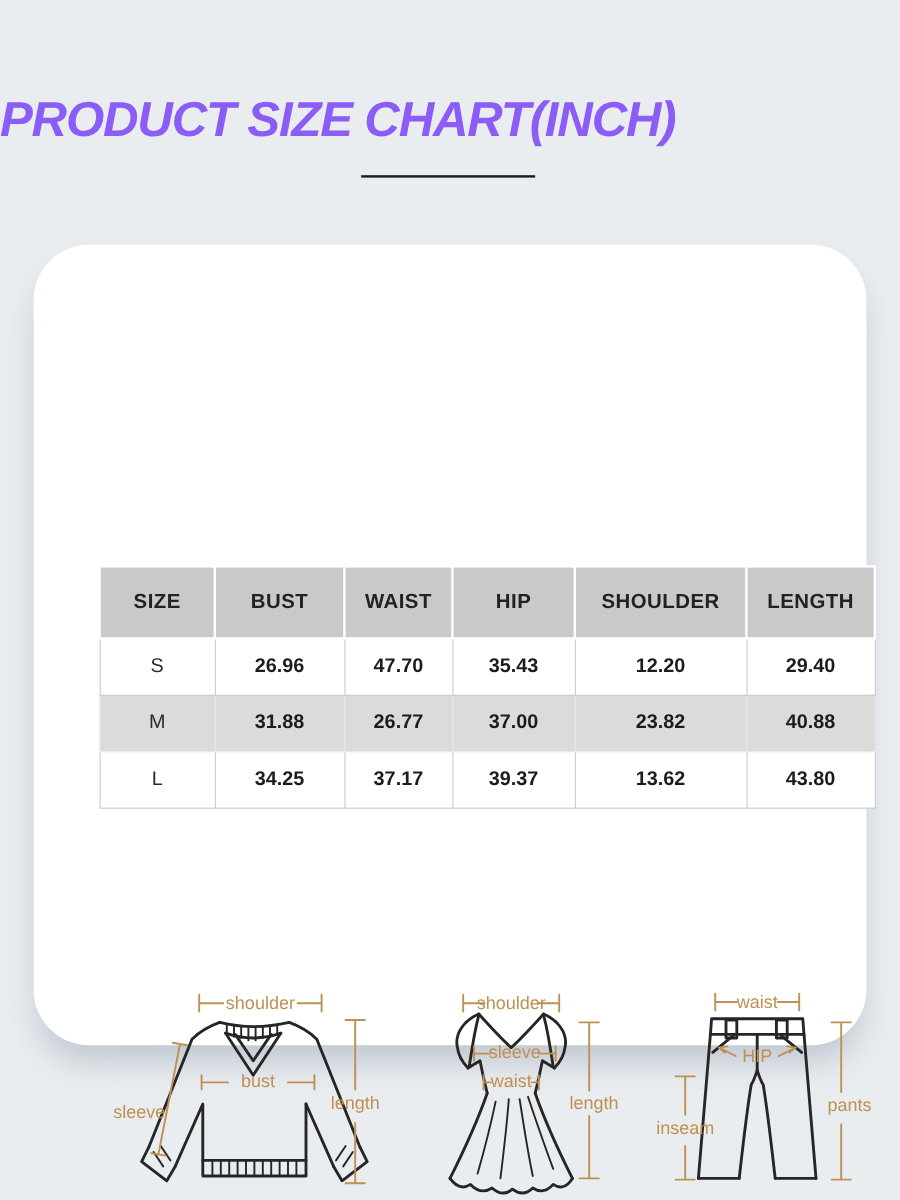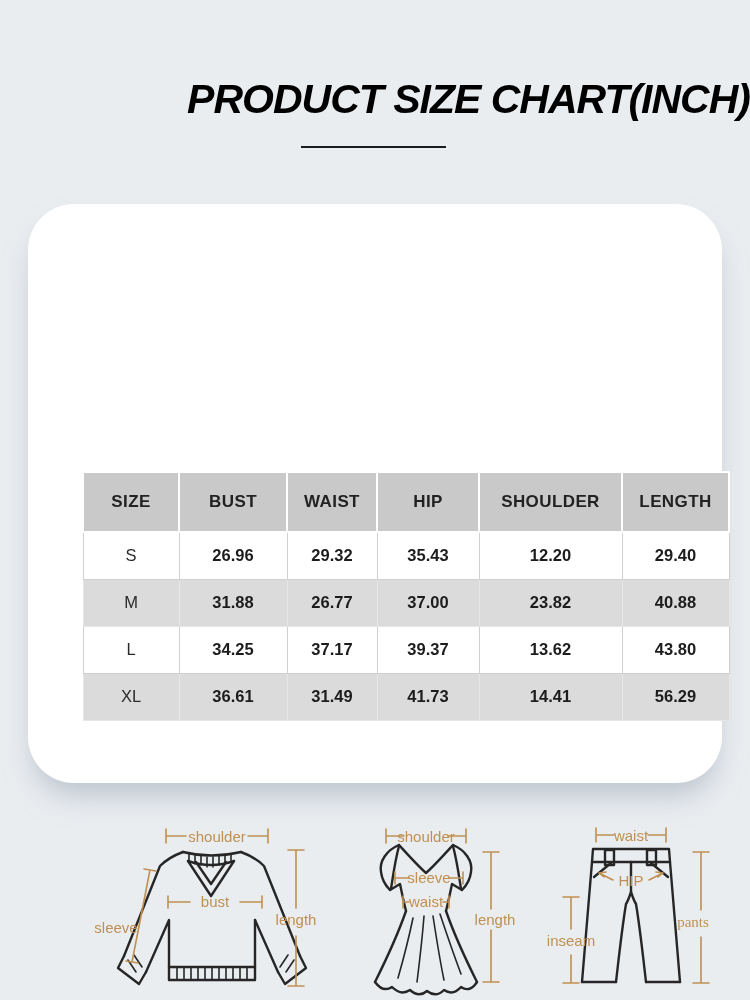--- a/index.html
+++ b/index.html
@@ -8,33 +8,33 @@
   body {
     position:relative;
     background:#eaedf0;
     font-family:"Liberation Sans", sans-serif;
     overflow:hidden;
   }
 
   
   .title {
     position:absolute; top:76px; left:0; width:750px;
-    text-align:right;
+    text-align:left;
     font-size:41px; font-weight:700; font-style:italic;
-    letter-spacing:-1px; color:#000000;
+    letter-spacing:-1px; color:#8b5cf6;
   }
   .title-underline {
     position:absolute; top:146px; left:301px;
     width:145px; height:2px; background:#1b1b1b;
   }
 
   
   .card {
     position:absolute; left:28px; top:204px;
-    width:694px; height:579px;
+    width:694px; height:667px;
     background:#ffffff; border-radius:46px;
     box-shadow:0 18px 28px -6px rgba(150,162,178,0.55);
     padding-left:20px;
   }
 
   
   .size-table {
     position:absolute; left:54px; top:267px;
     width:646px;
     border-collapse:collapse;
@@ -80,21 +80,21 @@
   .sw-length   { left:177px; top:95px;  width:62px; }
   
   .dr-shoulder { left:36px;  top:12px; width:74px; }
   .dr-sleeve   { left:39px;  top:53px; width:74px; }
   .dr-waist    { left:36px;  top:77px; width:74px; }
   .dr-length   { left:111px; top:95px; width:62px; }
   
   .pa-waist    { left:51px;  top:11px;  width:74px; }
   .pa-hip      { left:58px;  top:56px;  width:60px; }
   .pa-inseam   { left:-3px;  top:116px; width:62px; }
-  .pa-pants    { left:119px; top:97px;  width:62px;font-family:Liberation Serif, serif; }
+  .pa-pants    { left:134px; top:97px;  width:62px; }
 </style>
 </head>
 <body style="background: rgb(234, 237, 240);">
 
 <div class="title">PRODUCT SIZE CHART(INCH)</div>
 <div class="title-underline"></div>
 
 <div class="card">
 
   <table class="size-table">
@@ -113,48 +113,40 @@
           <th>WAIST</th>
           <th>HIP</th>
           <th>SHOULDER</th>
           <th>LENGTH</th>
         </tr>
     </thead>
     <tbody>
         <tr>
           <td>S</td>
           <td>26.96</td>
-          <td>29.32</td>
+          <td>47.70</td>
           <td>35.43</td>
           <td>12.20</td>
           <td>29.40</td>
         </tr>
         <tr class="stripe">
           <td>M</td>
           <td>31.88</td>
           <td>26.77</td>
           <td>37.00</td>
           <td>23.82</td>
           <td>40.88</td>
         </tr>
         <tr>
           <td>L</td>
           <td>34.25</td>
           <td>37.17</td>
           <td>39.37</td>
           <td>13.62</td>
           <td>43.80</td>
-        </tr>
-        <tr class="stripe">
-          <td>XL</td>
-          <td>36.61</td>
-          <td>31.49</td>
-          <td>41.73</td>
-          <td>14.41</td>
-          <td>56.29</td>
         </tr>
       </tbody>
   </table>
 
   <figure class="diagram diagram-sweater">
     <svg viewBox="0 0 245 192" width="245" height="192">
       <g class="garment">
         <path d="M95,36 C84,40 78,44 72,50 L36,140"></path>
         <path d="M36,140 L30,152 L51,168 L58,156"></path>
         <path d="M58,156 L81,104 L81,151"></path>

